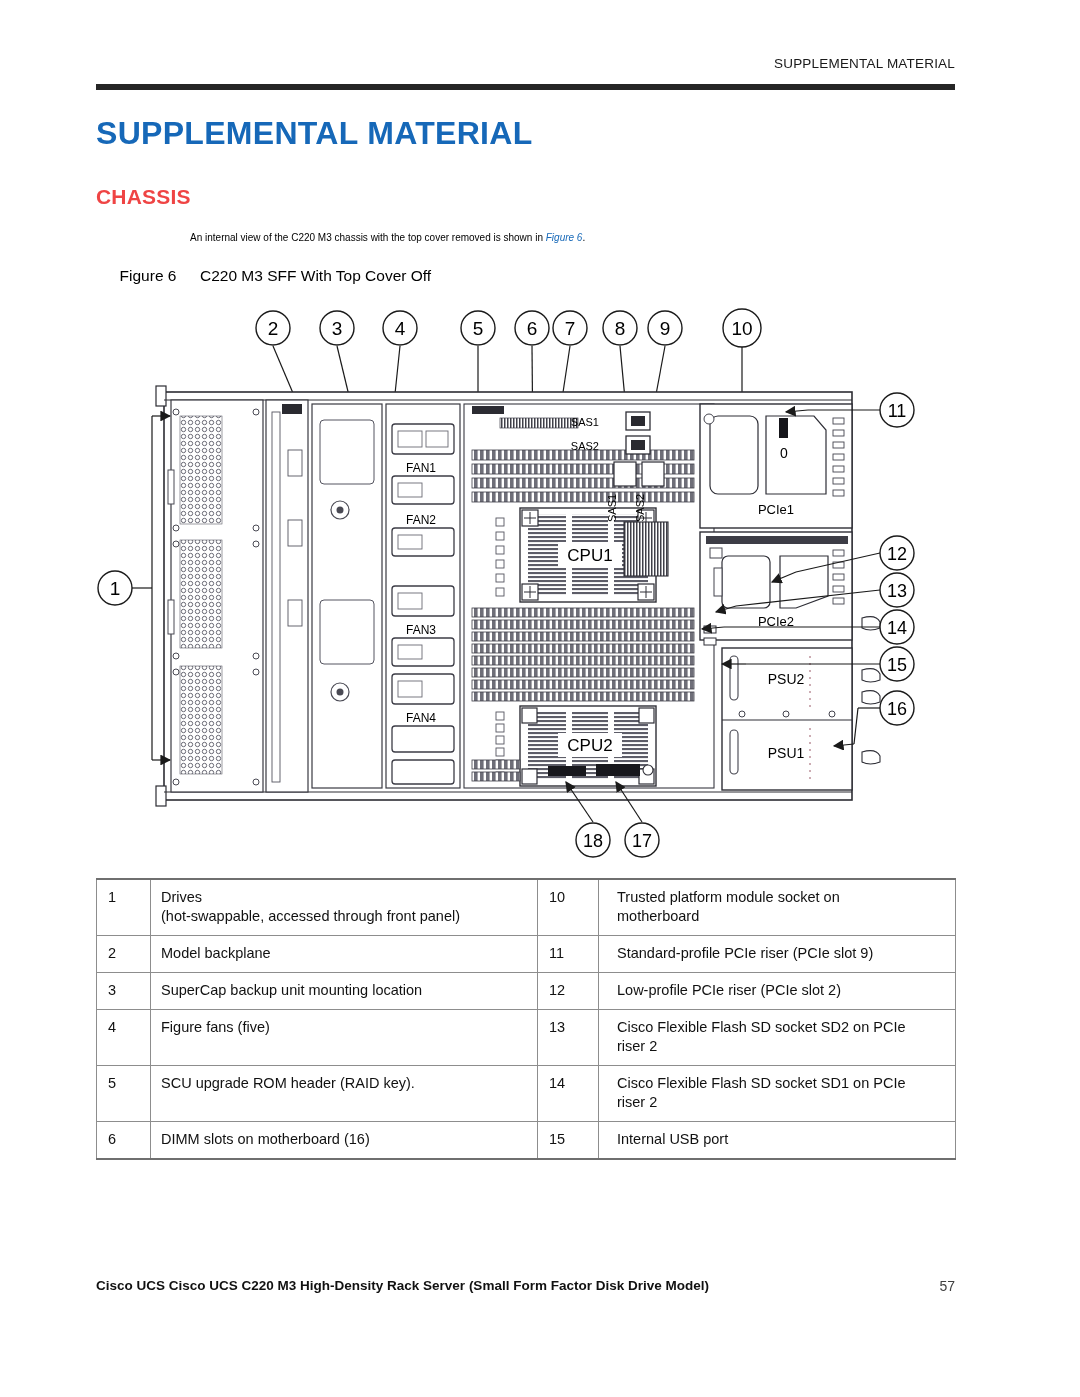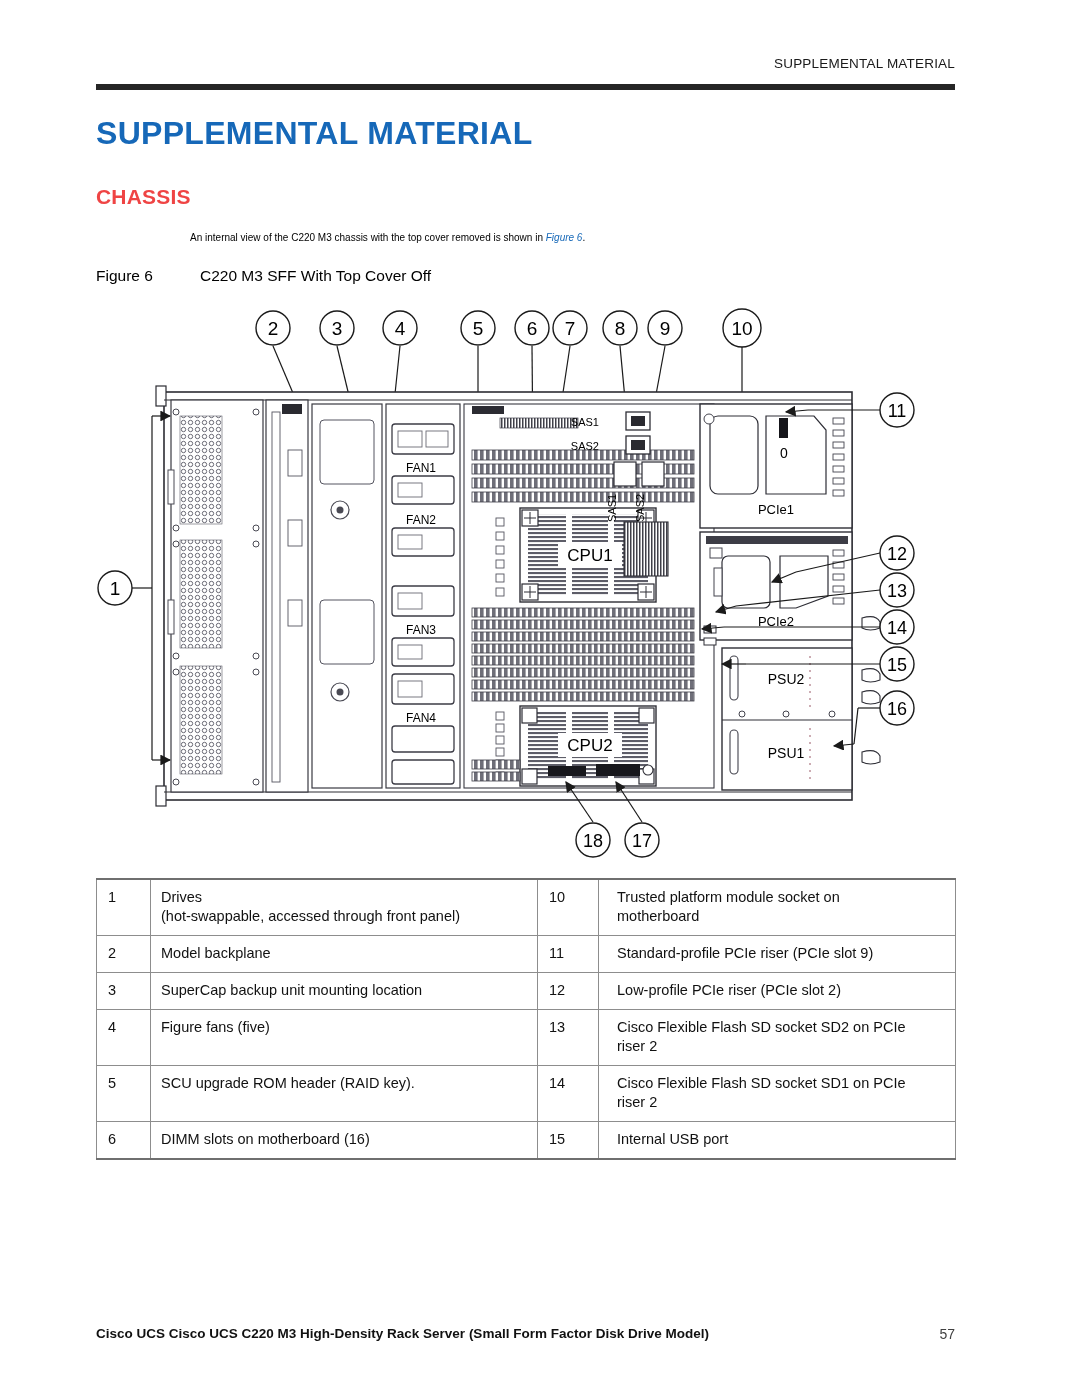--- a/index.html
+++ b/index.html
@@ -79,20 +79,21 @@
   }
 
   
   .fig-caption {
     position: absolute;
     left: 96px;
     top: 267px;
     font-size: 15.5px;
     color: #000;
     white-space: nowrap;
+    text-align: center;
   }
   .fig-caption .cap-num { display: inline-block; width: 104px; }
 
   
   .figure-area {
     position: absolute;
     left: 96px;
     top: 300px;
     width: 860px;
     height: 560px;
@@ -127,21 +128,20 @@
   .legend-table tr:first-child td { border-top: 2px solid #6f6f6f; }
   .legend-table tr:last-child td { border-bottom: 2px solid #6f6f6f; }
 
   
   .footer {
     position: absolute;
     left: 96px;
     top: 1278px;
     width: 859px;
     height: 20px;
-    margin-top: 48px;
   }
   .footer-text {
     position: absolute;
     left: 0;
     top: 0;
     font-size: 13.5px;
     font-weight: bold;
     color: #111;
     white-space: nowrap;
   }

